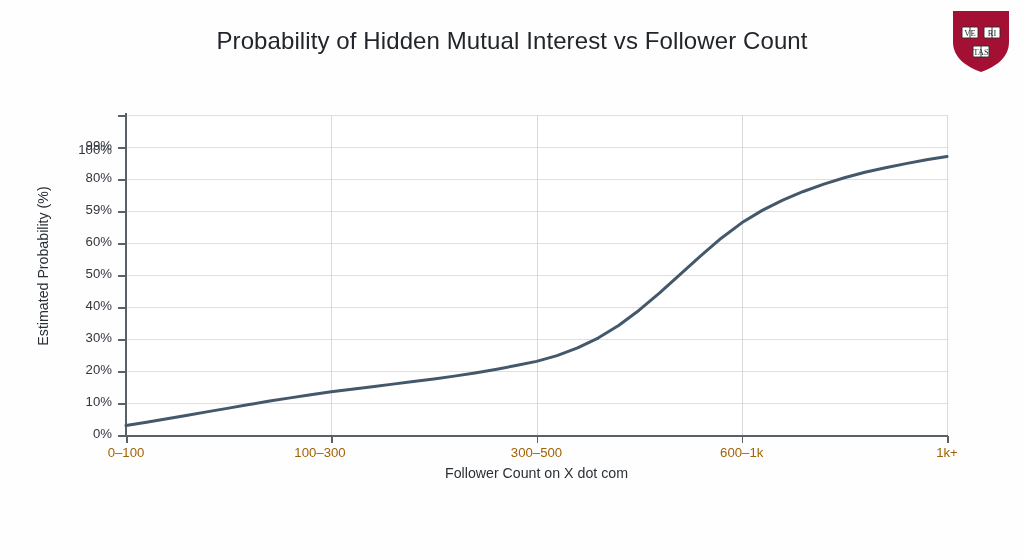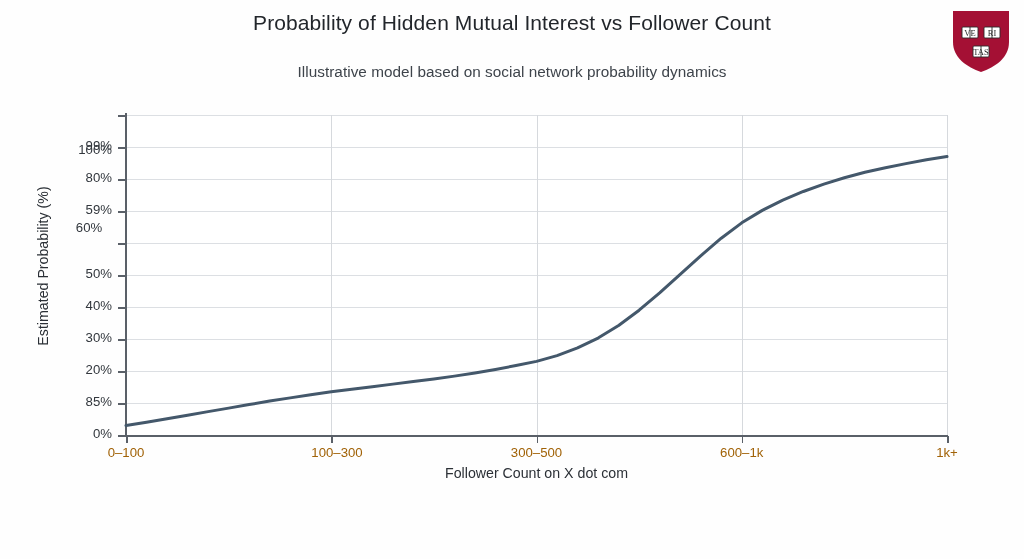--- a/index.html
+++ b/index.html
@@ -6,23 +6,23 @@
   html, body {
     width: 1024px; height: 559px;
     background: #ffffff;
     font-family: "Liberation Sans", sans-serif;
     overflow: hidden;
   }
   #page { position: relative; width: 1024px; height: 559px; background: #fefefe; }
 
   
   #chart-title {
-    position: absolute; left: 0; top: 11px; width: 1024px;
+    position: absolute; left: 0; top: 27px; width: 1024px;
     text-align: center;
-    font-size: 21px; font-weight: 400; color: #22262b;
+    font-size: 24px; font-weight: 400; color: #22262b;
     letter-spacing: 0.1px; white-space: nowrap;
   }
   #chart-subtitle {
     position: absolute; left: 0; top: 63px; width: 1024px;
     text-align: center;
     font-size: 15.3px; font-weight: 400; color: #3e444b;
     letter-spacing: 0.05px; white-space: nowrap;
   }
 
   
@@ -92,21 +92,20 @@
     position: absolute; left: 126px; top: 115px;
     width: 821px; height: 320px; overflow: visible;
   }
 </style>
 </head>
 <body>
 
 <div id="page">
 
   <div id="chart-title">Probability of Hidden Mutual Interest vs Follower Count</div>
-  <div id="chart-subtitle">Illustrative model based on social network probability dynamics</div>
 
   <div id="logo">
     <svg viewBox="0 0 62 66" xmlns="http://www.w3.org/2000/svg">
       <path d="M3 3 H59 V34 C59 50 45 59 31 64 C17 59 3 50 3 34 Z" fill="#A41034"></path>
       <g fill="#FFFFFF" stroke="#2b2b2b" stroke-width="0.9">
         <rect x="12" y="19" width="16" height="11" rx="1"></rect>
         <rect x="34" y="19" width="16" height="11" rx="1"></rect>
         <rect x="23" y="38" width="16" height="11" rx="1"></rect>
       </g>
       <g stroke="#2b2b2b" stroke-width="0.9">
@@ -142,26 +141,26 @@
         <div class="gridline-v" style="left: 615.75px;"></div>
         <div class="gridline-v" style="left: 821px;"></div>
       </div>
   </div>
 
   <div id="axis-y-spine"></div>
   <div id="axis-x-spine"></div>
 
   <div id="ytick-labels">
       <div class="ytick-label" style="top: 426px;">0%</div>
-      <div class="ytick-label" style="top: 394px;">85%</div>
+      <div class="ytick-label" style="top: 394px;">10%</div>
       <div class="ytick-label" style="top: 362px;">20%</div>
       <div class="ytick-label" style="top: 330px;">30%</div>
       <div class="ytick-label" style="top: 298px;">40%</div>
       <div class="ytick-label" style="top: 266px;">50%</div>
-      <div class="ytick-label" style="top: 220px; text-align: center;">60%</div>
+      <div class="ytick-label" style="top: 234px;">60%</div>
       <div class="ytick-label" style="top: 202px;">59%</div>
       <div class="ytick-label" style="top: 170px;">80%</div>
       <div class="ytick-label" style="top: 138px;">99%</div>
       <div class="ytick-label" style="top: 106px; margin-top: 36px;">100%</div>
     </div>
   <div id="ytick-marks">
       <div class="ytick-mark" style="top: 435px;"></div>
       <div class="ytick-mark" style="top: 403px;"></div>
       <div class="ytick-mark" style="top: 371px;"></div>
       <div class="ytick-mark" style="top: 339px;"></div>
@@ -175,21 +174,21 @@
     </div>
   <div id="xtick-marks">
       <div class="xtick-mark" style="left: 126px;"></div>
       <div class="xtick-mark" style="left: 331.25px;"></div>
       <div class="xtick-mark" style="left: 536.5px;"></div>
       <div class="xtick-mark" style="left: 741.75px;"></div>
       <div class="xtick-mark" style="left: 947px;"></div>
     </div>
   <div id="xtick-labels">
       <div class="xtick-label" style="left: 126px;">0–100</div>
-      <div class="xtick-label" style="left: 337px;">100–300</div>
+      <div class="xtick-label" style="left: 320px;">100–300</div>
       <div class="xtick-label" style="left: 536.5px;">300–500</div>
       <div class="xtick-label" style="left: 741.75px;">600–1k</div>
       <div class="xtick-label" style="left: 947px;">1k+</div>
     </div>
 
   <div id="xaxis-title">Follower Count on X dot com</div>
   <div id="yaxis-title">Estimated Probability (%)</div>
 
   <svg id="series-svg" viewBox="0 0 821 320" preserveAspectRatio="none">
     <path id="series-path" fill="none" stroke="#44586B" stroke-width="3" stroke-linecap="round" stroke-linejoin="round" d="M0.00,310.40 L20.53,307.20 L41.05,303.68 L61.57,300.16 L82.10,296.64 L102.63,293.12 L123.15,289.60 L143.67,286.08 L164.20,282.88 L184.72,279.68 L205.25,276.80 L225.78,274.24 L246.30,271.68 L266.82,269.12 L287.35,266.56 L307.88,264.00 L328.40,261.12 L348.93,257.92 L369.45,254.40 L389.97,250.56 L410.50,246.40 L431.03,240.64 L451.55,232.96 L472.07,223.04 L492.60,210.56 L513.13,195.20 L533.65,177.92 L554.18,159.36 L574.70,140.80 L595.23,123.20 L615.75,107.84 L636.27,95.36 L656.80,85.12 L677.32,76.48 L697.85,69.12 L718.38,62.72 L738.90,57.28 L759.43,52.80 L779.95,48.64 L800.48,44.80 L821.00,41.60"></path>

